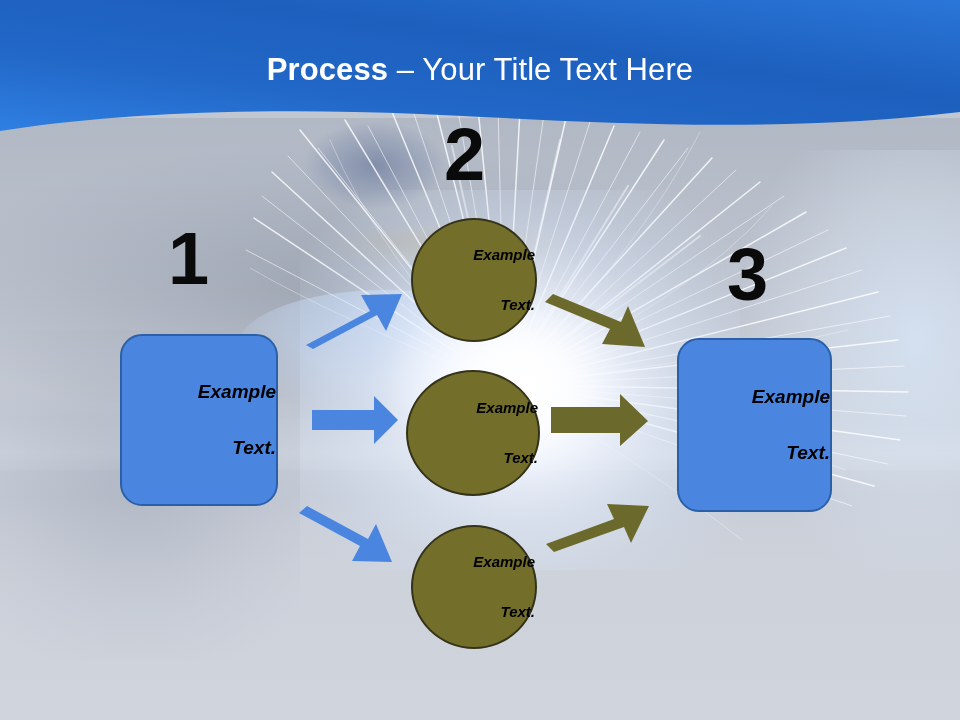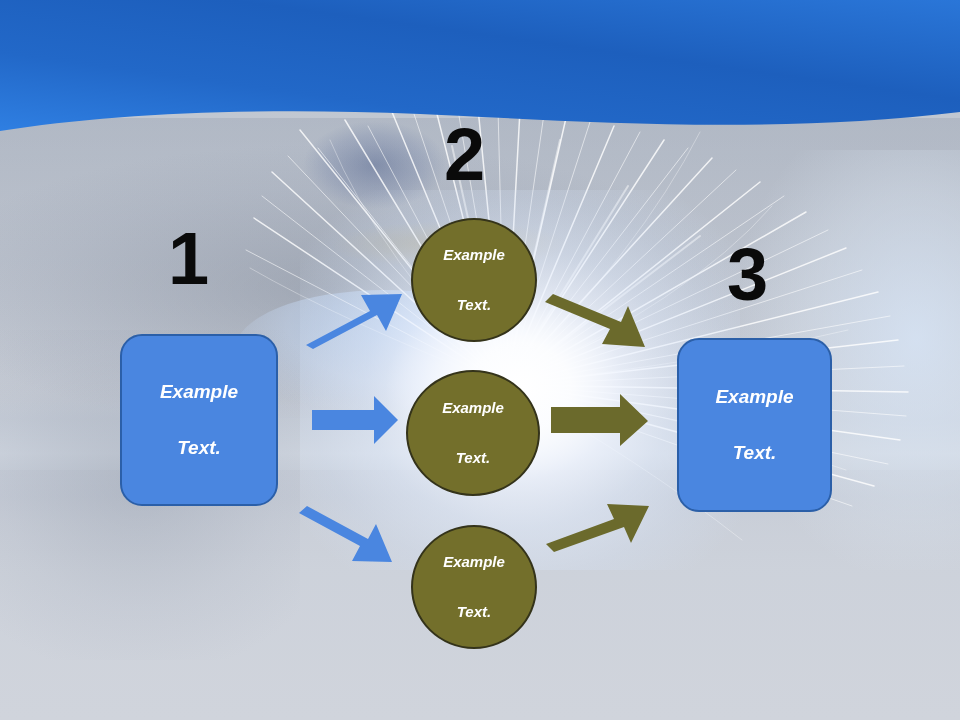--- a/index.html
+++ b/index.html
@@ -121,24 +121,24 @@
   }
   .step-num-1 { left: 168px; top: 222px; font-size: 74px; }
   .step-num-2 { left: 444px; top: 118px; font-size: 74px; }
   .step-num-3 { left: 727px; top: 238px; font-size: 74px; }
 
   
   .node {
     position: absolute;
     display: flex;
     flex-direction: column;
-    align-items: center;
+    align-items: flex-end;
     justify-content: center;
     text-align: center;
-    color: #ffffff;
+    color: #000000;
     font-style: italic;
     font-weight: bold;
     z-index: 4;
     box-sizing: border-box;
     gap: 28px;
   }
   .node span { display: block; }
 
   .box {
     background: #4a86e0;
@@ -261,20 +261,23 @@
       <linearGradient id="hdrGrad" x1="0%" y1="100%" x2="100%" y2="0%">
         <stop offset="0%" stop-color="#2f7fe2"></stop>
         <stop offset="30%" stop-color="#2268c8"></stop>
         <stop offset="62%" stop-color="#1d5fbd"></stop>
         <stop offset="100%" stop-color="#2a76d8"></stop>
       </linearGradient>
     </defs>
     <path d="M0 0 L960 0 L960 112 C 760 136, 560 120, 420 114 C 250 107, 110 114, 0 131 Z" fill="url(#hdrGrad)"></path>
   </svg>
 
+  <div class="header-title">
+    <span class="ht-strong">Process</span><span class="ht-sep"> – </span><span class="ht-light">Your Title Text Here</span>
+  </div>
 
   <svg class="arrow-layer" width="960" height="720" viewBox="0 0 960 720">
 
     <g>
       <polygon fill="#4a86e0" points="306,345 370,311 361,295 402,294 386,331 377,315 313,349"></polygon>
     </g>
 
     <g>
       <polygon fill="#4a86e0" points="312,410 374,410 374,396 398,420 374,444 374,430 312,430"></polygon>
     </g>

